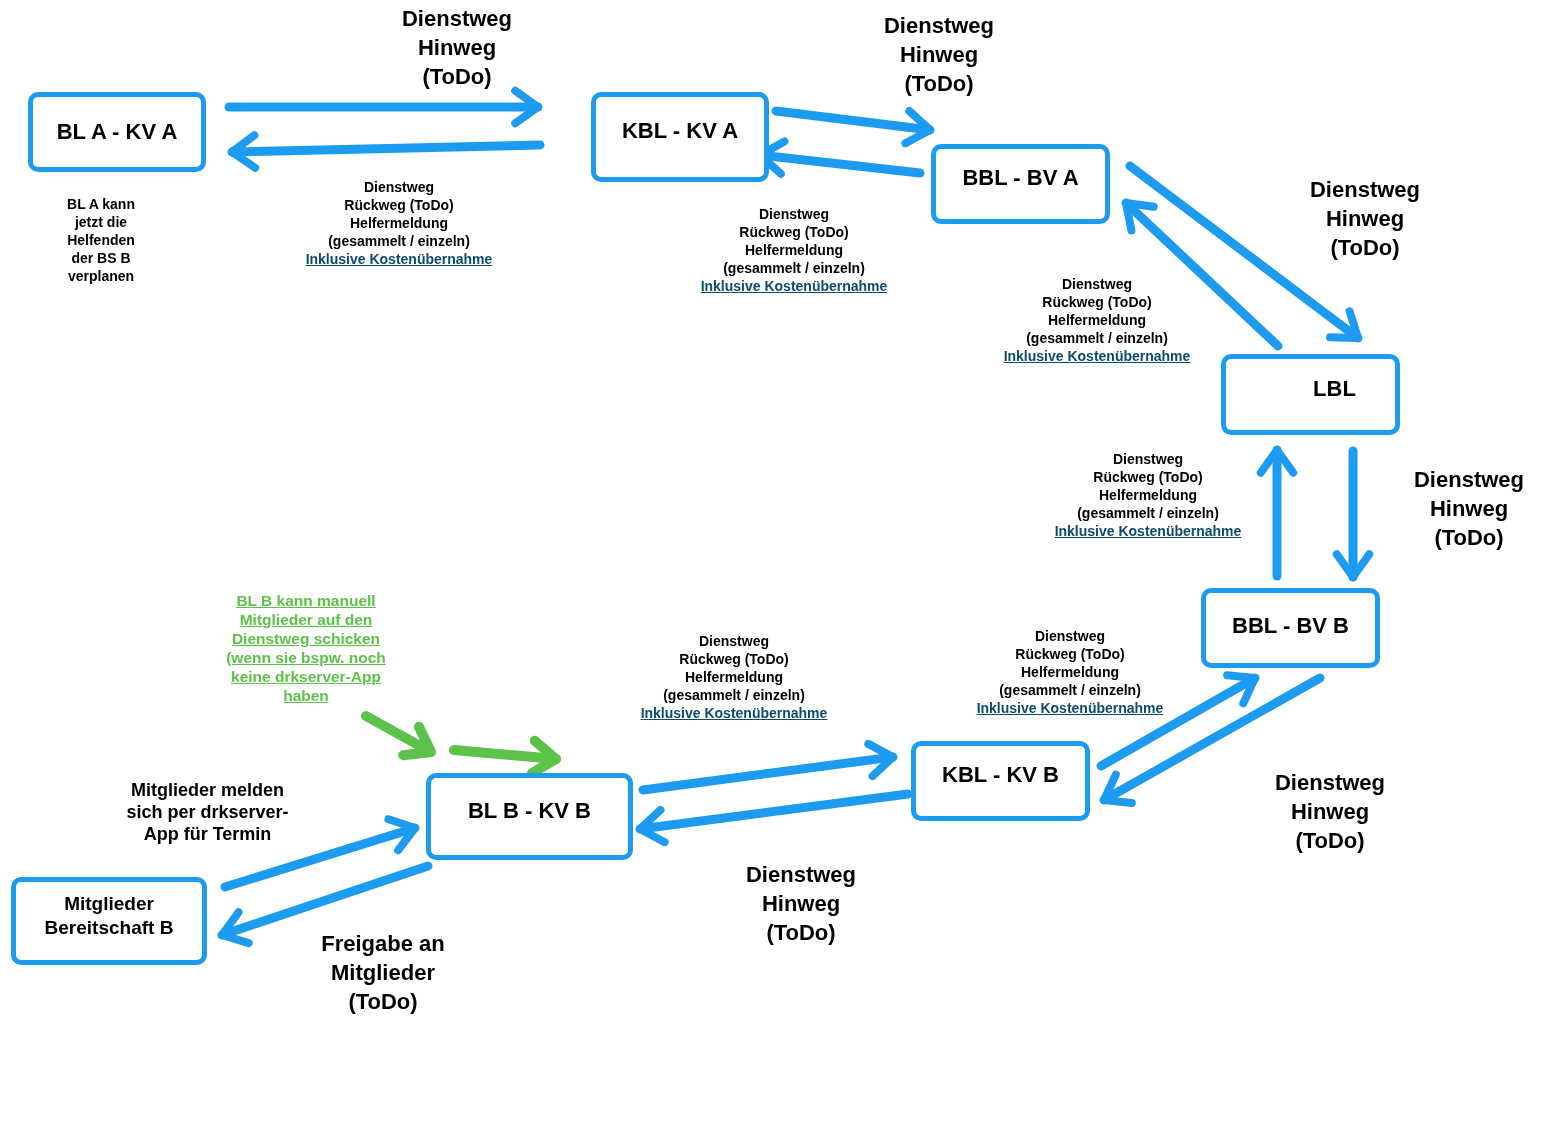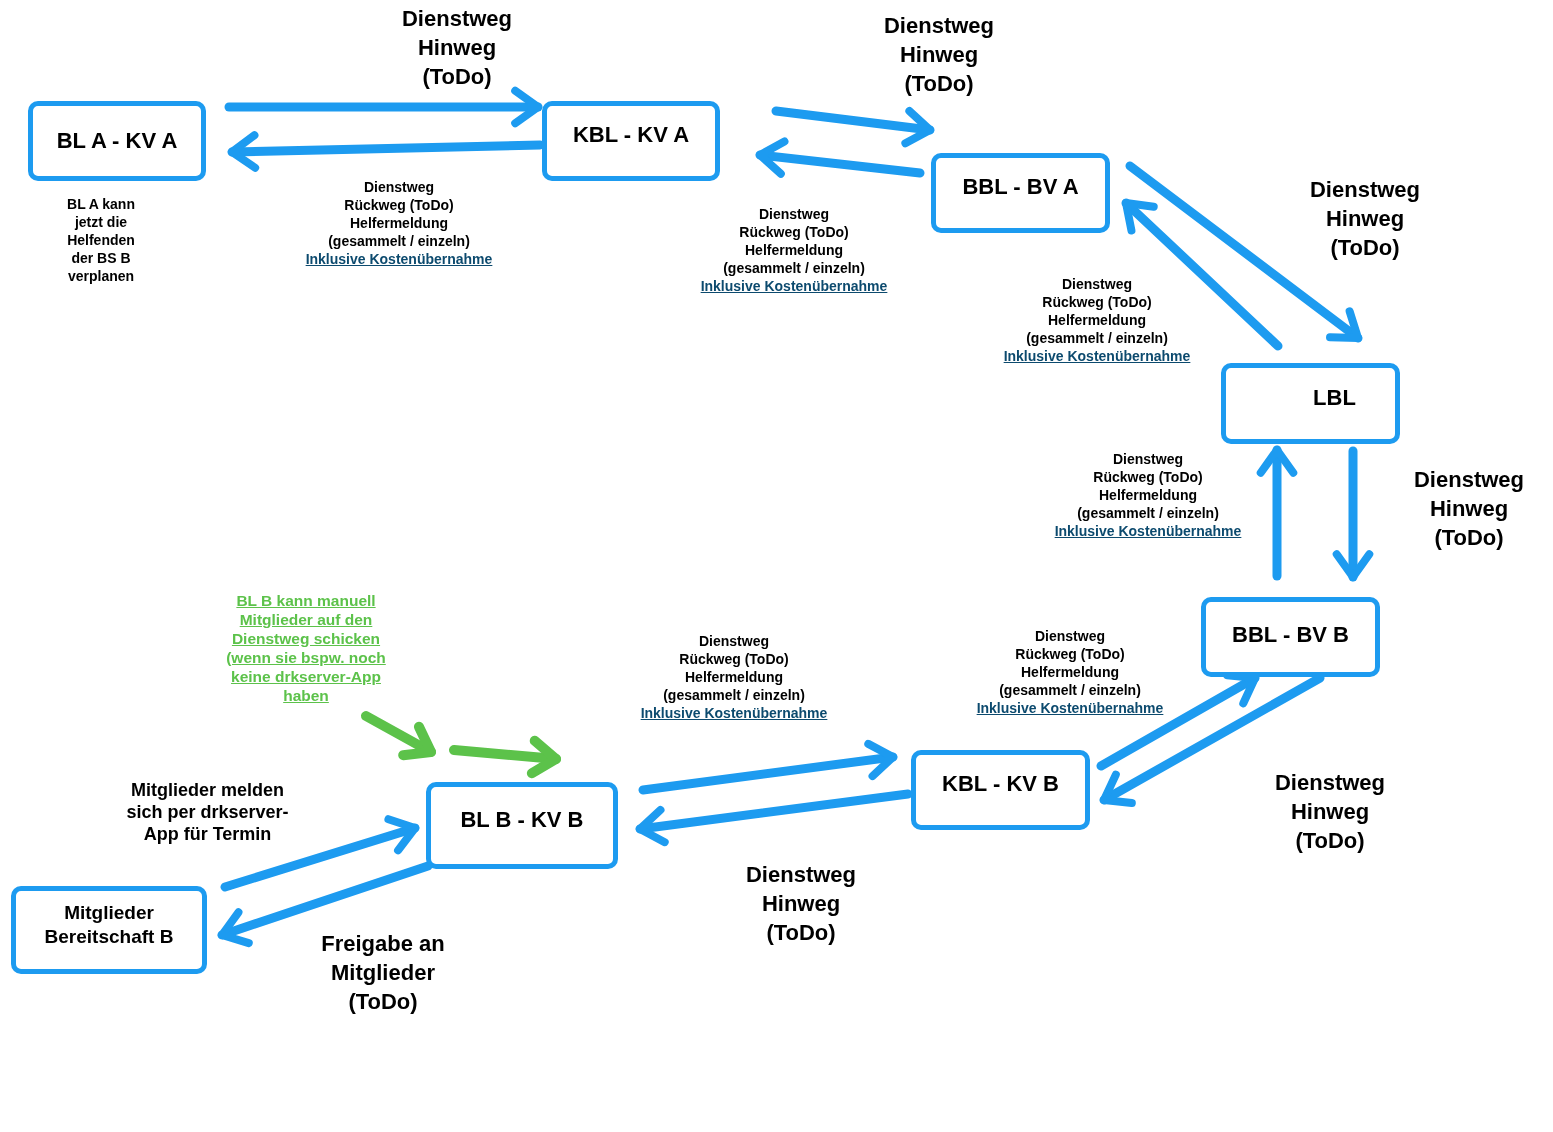--- a/index.html
+++ b/index.html
@@ -1,21 +1,21 @@
 <!DOCTYPE html>
 <html><head>
 <meta charset="utf-8">
 <style>
   html, body { margin: 0; padding: 0; background: #ffffff; }
   body { width: 1553px; height: 1132px; position: relative; overflow: hidden;
          font-family: "Liberation Sans", sans-serif; color: #000; }
   #arrows { position: absolute; left: 0; top: 0; width: 1553px; height: 1132px; }
   .node { position: absolute; box-sizing: border-box; border: 5px solid #1d9bf0;
           border-radius: 10px; background: #fff; display: flex; align-items: center;
-          justify-content: center; font-weight: bold; font-size: 22px; text-align: center; margin-top: 9px; }
+          justify-content: center; font-weight: bold; font-size: 22px; text-align: center; }
   .node.small { font-size: 19px; line-height: 24px; }
   .lbl { position: absolute; font-weight: bold; text-align: center; white-space: pre-line; }
   .big { font-size: 22px; line-height: 29px; }
   .mid { font-size: 18px; line-height: 22px; }
   .sm  { font-size: 14px; line-height: 18px; }
   .green { color: #5cc24a; font-size: 15.5px; line-height: 19px; text-decoration: underline; }
   .red { color: #0c4a6e; text-decoration: underline; }
   .back { position: absolute; font-weight: bold; font-size: 14px; line-height: 18px; text-align: center; }
   .back span { display: block; }
 </style>
@@ -53,26 +53,26 @@
       <line x1="428" y1="866" x2="222" y2="935" stroke="#1d9bf0" stroke-width="9"></line>
       <polyline points="238.44148351180385,912.3355428052847 222,935 248.775813726266,943.1887605470123" stroke="#1d9bf0" stroke-width="8"></polyline>
       <line x1="366" y1="716" x2="431" y2="752" stroke="#5cc24a" stroke-width="10"></line>
       <polyline points="403.1824123244571,755.1908957854316 431,752 418.94705270316155,726.7269617683264" stroke="#5cc24a" stroke-width="10"></polyline>
       <line x1="454" y1="750" x2="556" y2="759" stroke="#5cc24a" stroke-width="10"></line>
       <polyline points="531.8696554638022,773.2030444822367 556,759 534.7295415376459,740.7910023120088" stroke="#5cc24a" stroke-width="10"></polyline>
     </g>
 </svg>
 
 <div class="node" style="left:28px;top:92px;width:178px;height:80px;">BL A - KV A</div>
-<div class="node" style="left:542px;top:92px;width:178px;height:80px;padding-bottom:12px;">KBL - KV A</div>
+<div class="node" style="left:591px;top:92px;width:178px;height:90px;padding-bottom:12px;">KBL - KV A</div>
 <div class="node" style="left:931px;top:144px;width:179px;height:80px;padding-bottom:12px;border-radius:10px;">BBL - BV A</div>
 <div class="node" style="left:1221px;top:354px;width:179px;height:81px;padding-bottom:12px;padding-left:48px;">LBL</div>
 <div class="node" style="left:1201px;top:588px;width:179px;height:80px;padding-bottom:4px;">BBL - BV B</div>
 <div class="node" style="left:911px;top:741px;width:179px;height:80px;padding-bottom:12px;">KBL - KV B</div>
-<div class="node" style="left:426px;top:773px;width:192px;height:87px;padding-bottom:12px;">BL B - KV B</div>
+<div class="node" style="left:426px;top:773px;width:207px;height:87px;padding-bottom:12px;">BL B - KV B</div>
 <div class="node small" style="left:11px;top:877px;width:196px;height:88px;white-space:pre-line;padding-bottom:10px;">Mitglieder
 Bereitschaft B</div>
 
 <div class="lbl big" style="left:372px;top:4px;width:170px;">Dienstweg
 Hinweg
 (ToDo)</div>
 <div class="lbl big" style="left:854px;top:11px;width:170px;">Dienstweg
 Hinweg
 (ToDo)</div>
 <div class="lbl big" style="left:1280px;top:175px;width:170px;">Dienstweg

